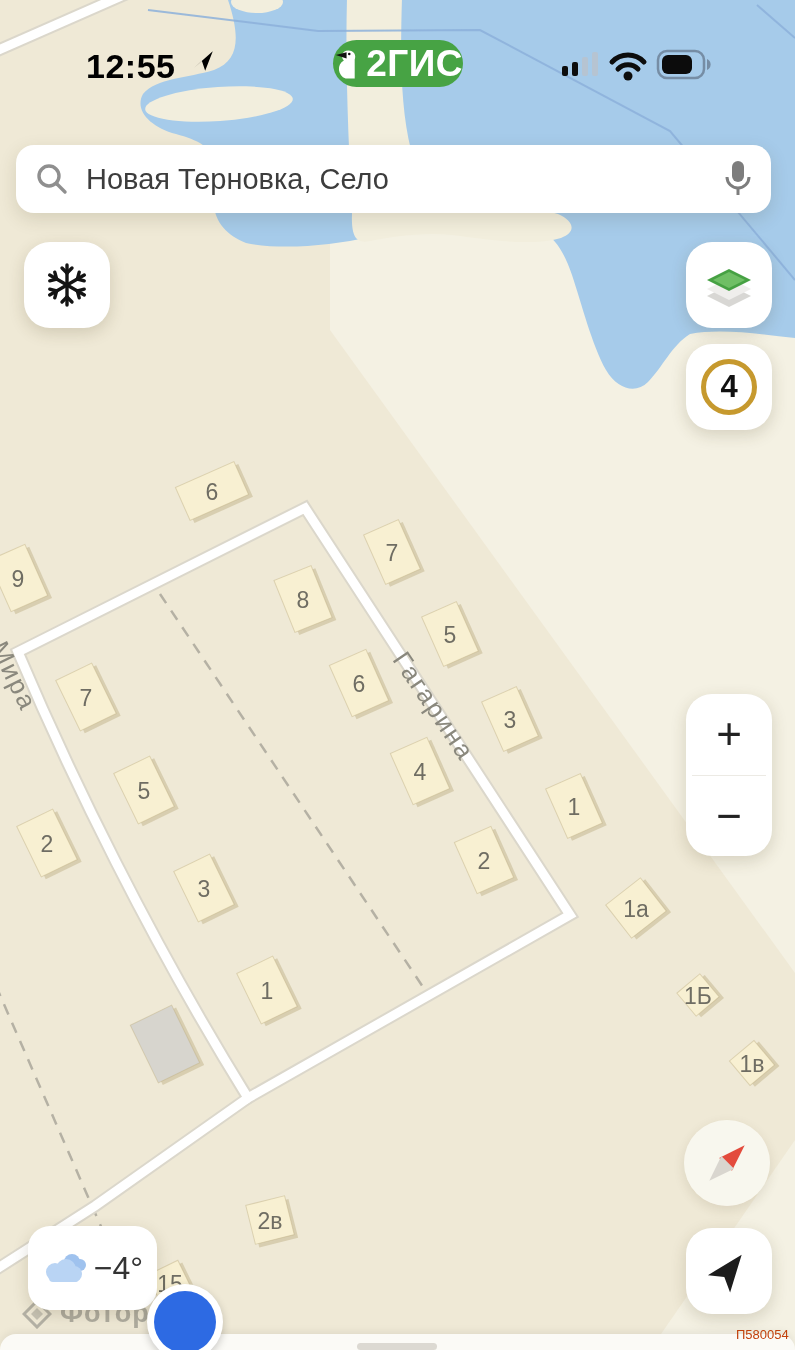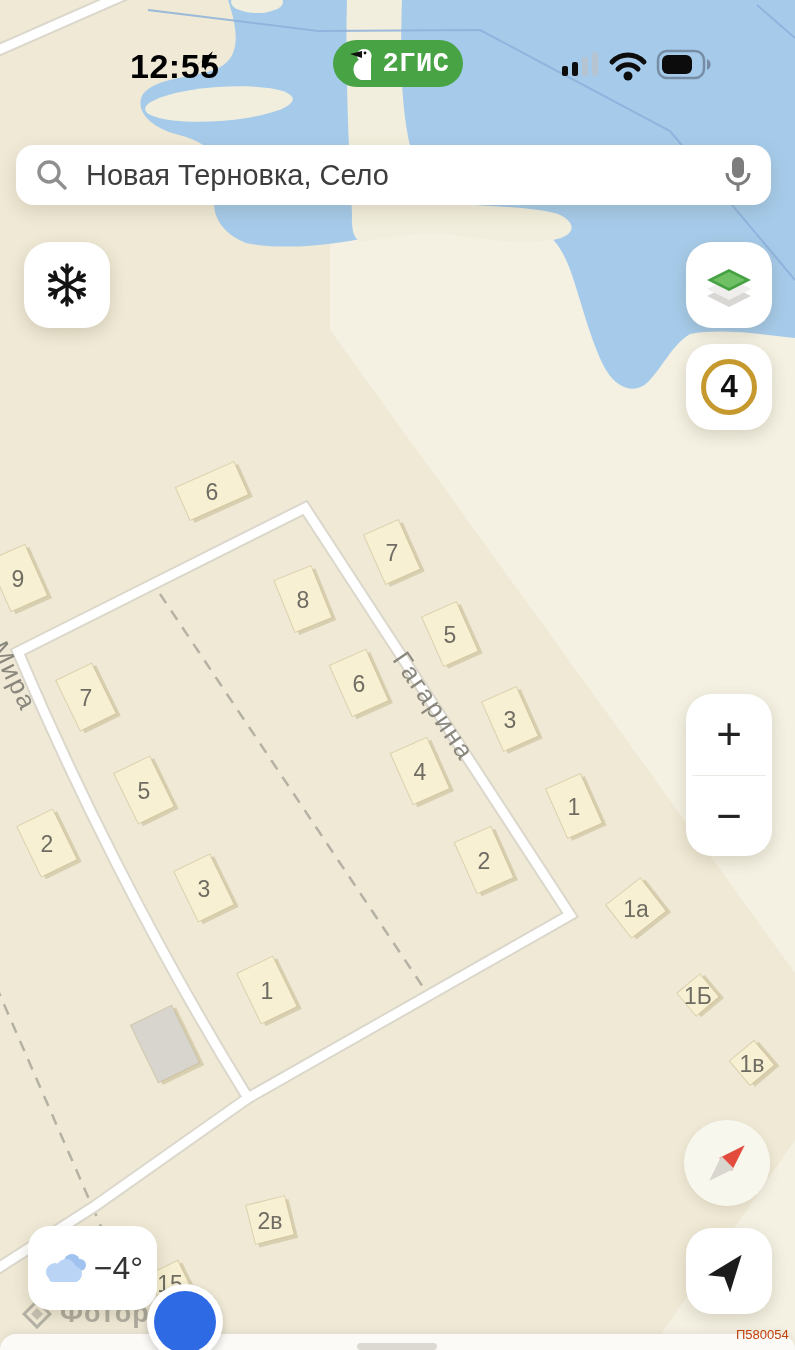--- a/index.html
+++ b/index.html
@@ -3,28 +3,28 @@
 <meta charset="utf-8">
 <style>
   html,body{margin:0;padding:0;background:#ddd;}
   *{box-sizing:border-box;font-family:"Liberation Sans",sans-serif;}
   #screen{position:relative;width:795px;height:1350px;overflow:hidden;background:#efe9d6;margin:0 auto;}
   #mapsvg{position:absolute;left:0;top:0;z-index:0;}
   .btn{position:absolute;background:#fff;border-radius:26px;box-shadow:0 5px 16px rgba(70,60,25,.18);
        display:flex;align-items:center;justify-content:center;z-index:3;}
   .sq{width:86px;height:86px;}
   
-  #time{position:absolute;left:86px;top:47px;font-size:34px;font-weight:700;color:#000;z-index:3;letter-spacing:.5px;margin-left:44px;}
+  #time{position:absolute;left:86px;top:47px;font-size:34px;font-weight:700;color:#000;z-index:3;letter-spacing:.5px;}
   #loc-arrow{position:absolute;left:190px;top:48px;z-index:3;}
   #brand-pill{position:absolute;left:333px;top:40px;width:130px;height:47px;background:#47a344;border-radius:24px;
       display:flex;align-items:center;justify-content:center;gap:6px;z-index:3;}
-  #brand-pill span{color:#fff;font-size:27px;font-weight:800;letter-spacing:.5px;font-family:Liberation Mono, monospace;}
+  #brand-pill span{color:#fff;font-size:37px;font-weight:800;letter-spacing:.5px;}
   #status-icons{position:absolute;left:560px;top:44px;z-index:3;}
   
-  #searchbar{position:absolute;left:16px;top:145px;width:755px;height:60px;background:#fff;border-radius:18px;
+  #searchbar{position:absolute;left:16px;top:145px;width:755px;height:68px;background:#fff;border-radius:18px;
       box-shadow:0 6px 18px rgba(70,60,25,.15);display:flex;align-items:center;z-index:3;padding:0 18px;}
   #searchbar .q{flex:1;font-size:29px;color:#3d3d3d;margin-left:16px;white-space:nowrap;overflow:hidden;}
   
   #btn-layers{left:686px;top:242px;}
   #btn-floor{left:686px;top:344px;}
   #floor-ring{width:56px;height:56px;border:5px solid #c6992e;border-radius:50%;display:flex;align-items:center;justify-content:center;
       font-size:31px;font-weight:700;color:#111;}
   #btn-snow{left:24px;top:242px;}
   #zoomctl{position:absolute;left:686px;top:694px;width:86px;height:162px;background:#fff;border-radius:26px;
       box-shadow:0 5px 16px rgba(70,60,25,.18);display:flex;flex-direction:column;z-index:3;}

